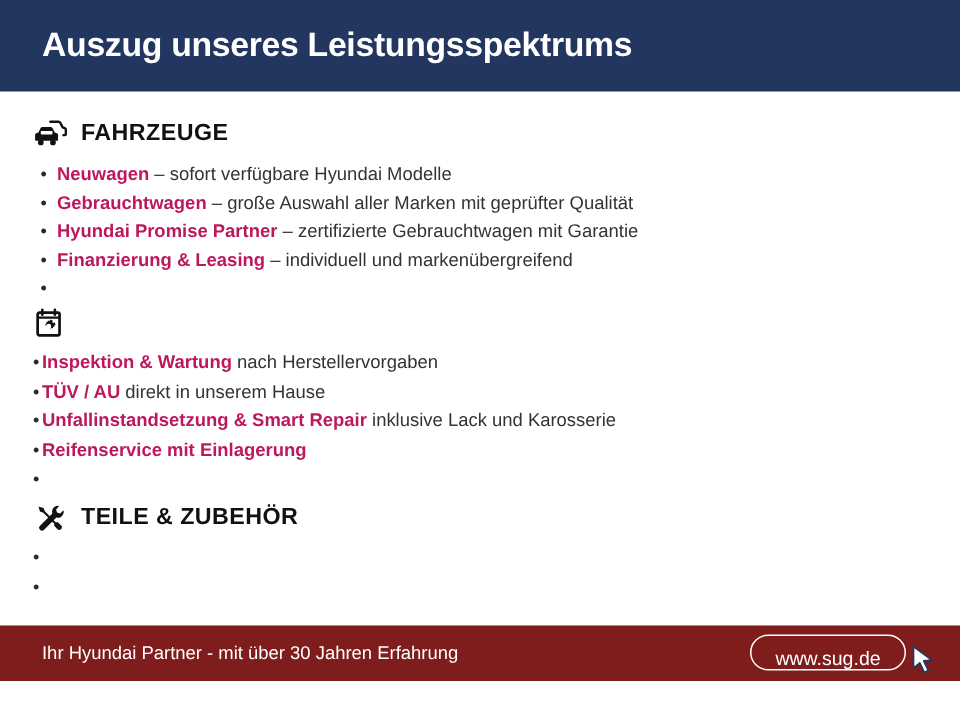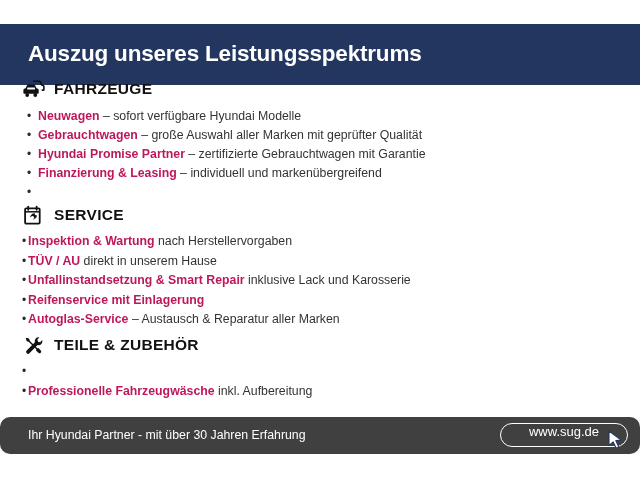--- a/index.html
+++ b/index.html
@@ -22,21 +22,20 @@
   }
 
   
   .header-bar {
     position: absolute;
     left: 0;
     top: 0;
     width: 640px;
     height: 61px;
     background: #23365f;
-    margin-top: 24px;
   }
   .header-title {
     position: absolute;
     left: 28px;
     top: 17px;
     font-size: 22.5px;
     font-weight: bold;
     color: #ffffff;
     letter-spacing: -0.2px;
     white-space: nowrap;
@@ -120,42 +119,41 @@
   .list-tight .list-item { padding-left: 22px; line-height: 19.5px; }
   .list-tight .bullet { width: 6px; }
 
   
   .footer-bar {
     position: absolute;
     left: 0;
     top: 417px;
     width: 640px;
     height: 37px;
-    background: #404040;
-    border-radius: 10px;
+    background: #7f1d1d;
   }
   .footer-text {
     position: absolute;
     left: 28px;
     top: 11px;
     font-size: 12.3px;
     color: #ffffff;
     white-space: nowrap;
   }
   .footer-pill {
     position: absolute;
     left: 500px;
     top: 6px;
-    width: 128px;
+    width: 104px;
     height: 24px;
     border: 1px solid #ffffff;
     border-radius: 13px;
     box-sizing: border-box;
     display: flex;
-    align-items: flex-start;
+    align-items: flex-end;
     justify-content: center;
   }
   .footer-pill-label {
     font-size: 13px;
     color: #ffffff;
     white-space: nowrap;
   }
   .cursor {
     position: absolute;
     left: 608px;
@@ -217,63 +215,60 @@
       <div class="section-head">
         <span class="section-icon">
           <svg width="23" height="21" viewBox="0 0 23 21" fill="none" xmlns="http://www.w3.org/2000/svg">
             <rect x="3.1" y="3.4" width="14.6" height="15.2" rx="1.2" stroke="#111" stroke-width="1.8"></rect>
             <path d="M6.2 1.6v3.2M14.6 1.6v3.2" stroke="#111" stroke-width="1.8" stroke-linecap="round"></path>
             <path d="M3.1 6.8h14.6" stroke="#111" stroke-width="1.5"></path>
             <path d="M10.4 8.6l.9.2.5-.8 1.3.7-.3.9.7.7.9-.3.7 1.3-.8.5.1.9-.9.2-.2.9-1.4-.1-.4.8-1.3-.6.2-.9-.7-.7-.9.3-.7-1.3.8-.5-.1-.9.9-.2.2-.9 1.4.1z" fill="#111"></path>
             <circle cx="10.4" cy="12.6" r="1.7" fill="#fff"></circle>
           </svg>
         </span>
-        <span class="section-title">SERVICE</span>
       </div>
       <ul class="list list-tight">
         <li class="list-item">
           <span class="bullet">•</span>
           <span><span class="item-strong">Inspektion &amp; Wartung</span><span class="item-rest"> nach Herstellervorgaben</span></span>
         </li>
         <li class="list-item">
           <span class="bullet">•</span>
           <span><span class="item-strong">TÜV / AU</span><span class="item-rest"> direkt in unserem Hause</span></span>
         </li>
         <li class="list-item">
           <span class="bullet">•</span>
           <span><span class="item-strong">Unfallinstandsetzung &amp; Smart Repair</span><span class="item-rest"> inklusive Lack und Karosserie</span></span>
         </li>
         <li class="list-item">
           <span class="bullet">•</span>
           <span><span class="item-strong">Reifenservice mit Einlagerung</span><span class="item-rest"></span></span>
         </li>
         <li class="list-item">
           <span class="bullet">•</span>
-          <span><span class="item-strong">Autoglas-Service</span><span class="item-rest"> – Austausch &amp; Reparatur aller Marken</span></span>
         </li>
       </ul>
     </div>
 
     <div class="section section-parts">
       <div class="section-head">
         <span class="section-icon">
           <svg width="23" height="21" viewBox="0 0 23 21" fill="none" xmlns="http://www.w3.org/2000/svg">
             <path d="M3.4 2.6l3.6 1 .9 2.3 7.4 7.4 1.1-.3 2.4 2.4a1.7 1.7 0 01-2.4 2.4l-2.4-2.4.3-1.1-7.4-7.4-2.3-.9-1-3.6z" fill="#111"></path>
             <path d="M17.4 2.3a3.9 3.9 0 00-4.5 5l-8.2 8.2a1.9 1.9 0 002.7 2.7l8.2-8.2a3.9 3.9 0 004.7-4.9l-2.2 2.2-2.1-.6-.6-2.1 2-2.3z" fill="#111"></path>
           </svg>
         </span>
         <span class="section-title">TEILE &amp; ZUBEHÖR</span>
       </div>
       <ul class="list list-tight">
         <li class="list-item">
           <span class="bullet">•</span>
         </li>
         <li class="list-item">
           <span class="bullet">•</span>
-          <span><span class="item-strong">Professionelle Fahrzeugwäsche</span><span class="item-rest"> inkl. Aufbereitung</span></span>
         </li>
       </ul>
     </div>
 
   </div>
 
   <div class="footer-bar">
     <div class="footer-text">Ihr Hyundai Partner - mit über 30 Jahren Erfahrung</div>
     <div class="footer-pill">
       <span class="footer-pill-label">www.sug.de</span>

